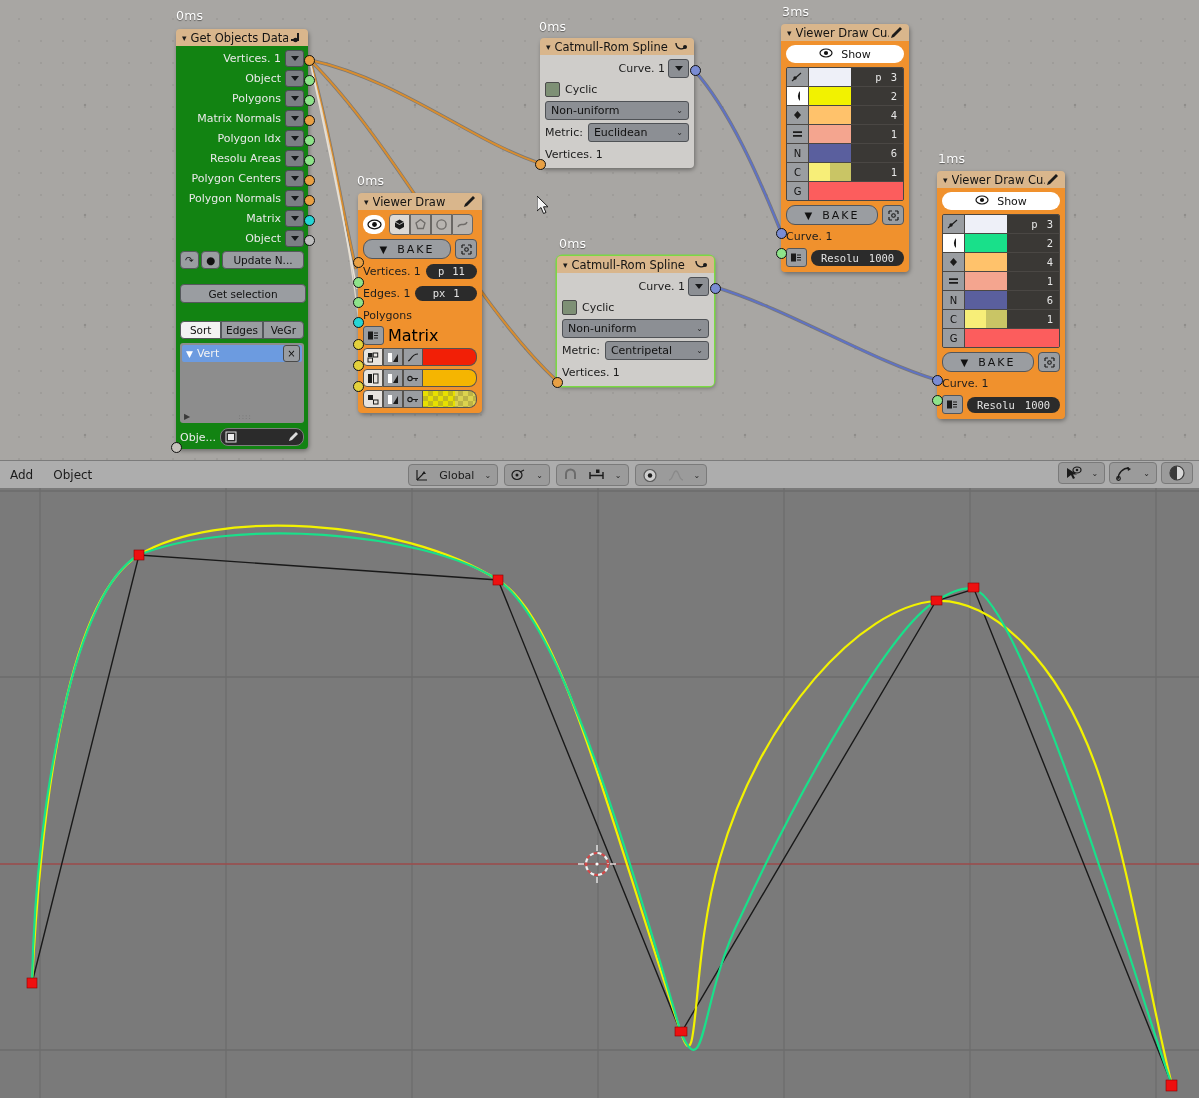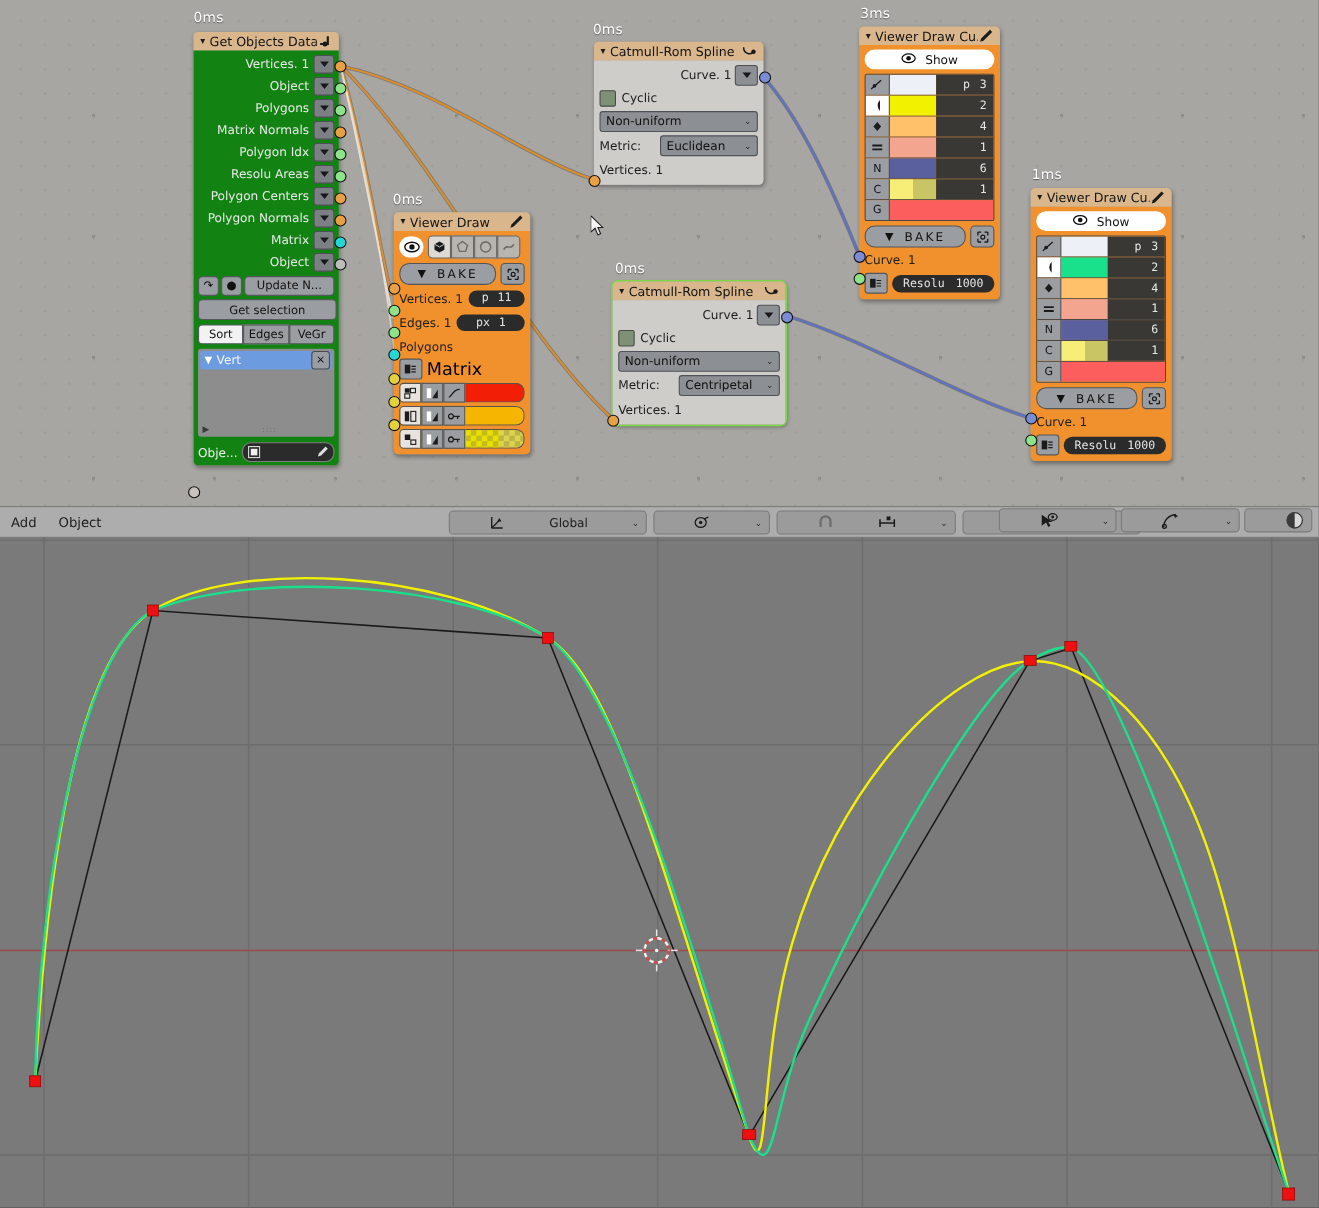--- a/index.html
+++ b/index.html
@@ -46,22 +46,22 @@
   .outrow{display:flex;align-items:center;justify-content:flex-end;height:20px;}
   .outrow .lbl{font-size:11px;color:#e9e9e9;margin-right:4px;white-space:nowrap;}
   .ddsq{width:17px;height:15px;border-radius:3px;background:#7c7f84;border:1px solid #4d5055;
         display:flex;align-items:center;justify-content:center;}
   .ddsq:after{content:"";border-left:4px solid transparent;border-right:4px solid transparent;
         border-top:5px solid #16181a;}
   .btnrow{display:flex;gap:2px;margin:3px 0 0;}
   .gbtn{background:#9a9da1;border:1px solid #55585c;border-radius:4px;color:#111;font-size:10.5px;
         display:flex;align-items:center;justify-content:center;height:16px;}
   .gbtn.flex{flex:1;}
-  .gsel{width:100%;height:17px;margin-top:3px;}
-  .tabs{display:flex;margin-top:4px;gap:0;}
+  .gsel{width:100%;height:17px;margin-top:15px;}
+  .tabs{display:flex;margin-top:18px;gap:0;}
   .tab{flex:1;height:16px;font-size:10.5px;display:flex;align-items:center;justify-content:center;
        background:#9a9da1;border:1px solid #55585c;color:#111;}
   .tab:first-child{border-radius:4px 0 0 4px;}
   .tab:last-child{border-radius:0 4px 4px 0;}
   .tab.active{background:#f2f2f2;}
   .listbox{margin-top:4px;background:#8d8d8d;border-radius:3px;height:76px;position:relative;padding:2px;}
   .listitem{display:flex;align-items:center;height:17px;background:#6c9be0;border-radius:2px;padding:0 2px;}
   .listitem .tri{color:#fff;font-size:9px;margin:0 4px 0 2px;}
   .listitem .nm{flex:1;font-size:11px;color:#f3f3f3;}
   .xbtn{width:15px;height:15px;border:1px solid #4a4a4a;border-radius:3px;background:#9a9da1;
@@ -115,21 +115,21 @@
   .ddsq2{width:19px;height:17px;border-radius:3px;background:#8c8f94;border:1px solid #4d5055;
          display:flex;align-items:center;justify-content:center;}
   .ddsq2:after{content:"";border-left:4px solid transparent;border-right:4px solid transparent;
          border-top:5px solid #16181a;}
   .chkrow{display:flex;align-items:center;gap:5px;height:18px;margin-top:2px;}
   .chkbox{width:13px;height:13px;background:#7e9075;border:1px solid #4b4b4b;border-radius:2px;}
   .chkrow .lbl{font-size:11px;color:#1b1b1b;}
   .selfield{height:17px;background:#8c8f94;border:1px solid #4f5256;border-radius:3px;
             display:flex;align-items:center;justify-content:space-between;padding:0 5px;
             font-size:11px;color:#111;margin-top:3px;}
-  .metricrow{display:flex;align-items:center;gap:17px;margin-top:3px;}
+  .metricrow{display:flex;align-items:center;gap:5px;margin-top:3px;}
   .metricrow .lbl{font-size:11px;color:#1b1b1b;}
   .metricrow .selfield{flex:1;margin-top:0;}
   .vrow{display:flex;align-items:center;height:18px;margin-top:3px;}
   .vrow .lbl{font-size:11px;color:#1b1b1b;}
 
   
   #n-vdc1{left:781px;top:24px;width:128px;}
   #n-vdc2{left:937px;top:171px;width:128px;}
   .showbtn{height:18px;background:#fff;border-radius:9px;display:flex;align-items:center;
            justify-content:center;gap:8px;font-size:11px;color:#111;}
@@ -154,21 +154,21 @@
 
   
   #cursor{position:absolute;left:537px;top:196px;width:12px;height:19px;}
 
   
   #vp-header{position:absolute;left:0;top:460px;width:1199px;height:28px;background:#adadad;
     border-top:1px solid #7b7b7b;display:flex;align-items:center;}
   .menu-item{font-size:12px;color:#1b1b1b;padding:0 10px;height:28px;display:flex;align-items:center;}
   .tbgroup{display:flex;align-items:center;height:20px;background:#9b9b9b;border:1px solid #7a7a7a;
      border-radius:4px;margin-left:6px;padding:0 2px;gap:2px;}
-  .tbitem{display:flex;align-items:center;gap:3px;padding:0 4px;height:18px;font-size:11px;color:#1b1b1b;margin-left:30px;}
+  .tbitem{display:flex;align-items:center;gap:3px;padding:0 4px;height:18px;font-size:11px;color:#1b1b1b;}
   .caret{font-size:8px;color:#2a2a2a;}
   #vp-right{position:absolute;right:6px;top:462px;display:flex;align-items:center;gap:4px;}
 
   #viewport{position:absolute;left:0;top:488px;width:1199px;height:610px;background:#7a7a7a;overflow:hidden;}
   #vp-svg{position:absolute;left:0;top:0;}
 </style>
 </head>
 <body>
 
 <div id="root">

